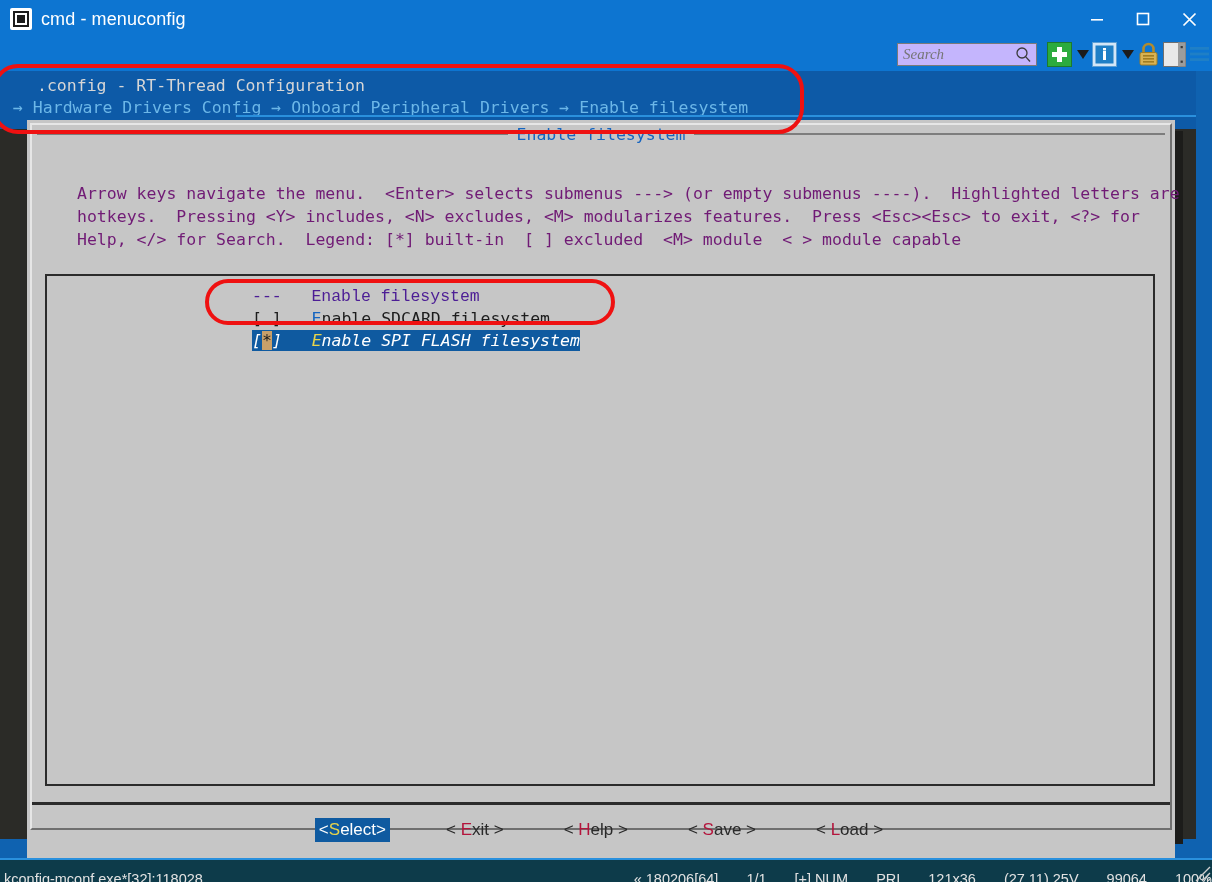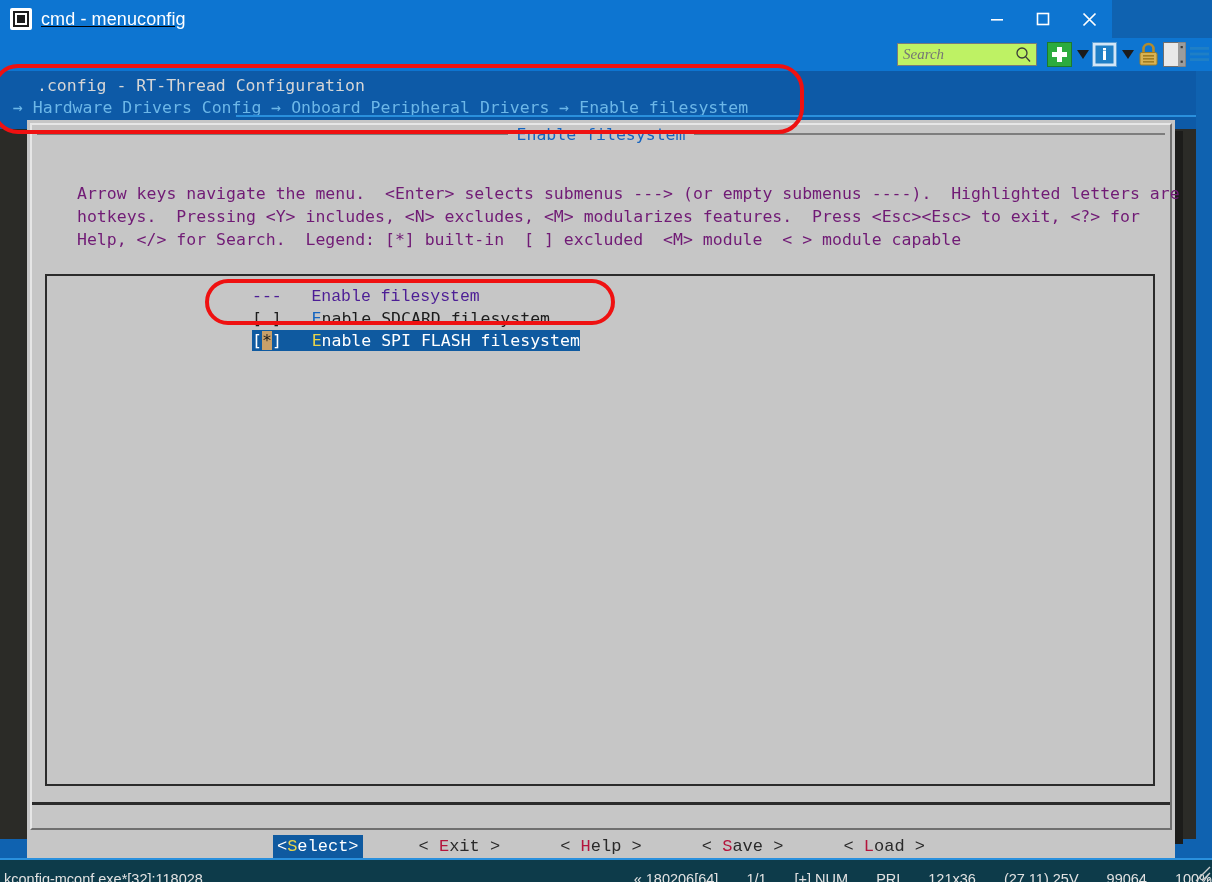--- a/index.html
+++ b/index.html
@@ -13,23 +13,23 @@
   
   #window {
     position: relative;
     width: 1212px; height: 882px;
     background: #0f62b0;
   }
 
   
   #titlebar {
     position: absolute; left: 0; top: 0;
-    width: 1112px; height: 38px;
+    width: 1212px; height: 38px;
     background: #0d75d1;
-    display: flex; align-items: center; text-decoration: underline;
+    display: flex; align-items: center;
   }
   #app-icon {
     width: 22px; height: 22px;
     margin-left: 10px; margin-right: 9px;
     background: #ffffff;
     border-radius: 2px;
     position: relative; flex: 0 0 auto;
   }
   #app-icon::before {
     content: ""; position: absolute;
@@ -73,21 +73,21 @@
   }
   #tab-icon::after {
     content: ""; position: absolute; left: 2px; top: 2px;
     width: 7px; height: 3px; background: #dcdcdc;
   }
   #tab-label { font-size: 15px; color: #1c1c1c; white-space: nowrap; }
 
   #searchbox {
     position: absolute; left: 897px; top: 5px;
     width: 140px; height: 23px;
-    background: #bef264; border: 1px solid #7a7a7a;
+    background: #c4b5fd; border: 1px solid #7a7a7a;
     display: flex; align-items: center;
   }
   #search-input {
     border: 0; outline: 0; background: transparent;
     font-family: "Liberation Serif", serif;
     font-style: italic; font-size: 15px; color: #5d5d5d;
     margin-left: 5px; width: 105px;
   }
   #search-icon { margin-left: auto; margin-right: 4px; display: block; }
 
@@ -175,36 +175,36 @@
   #menu-items {
     position: absolute; left: 0; top: 10px;
     width: 100%;
     font-family: "DejaVu Sans Mono", monospace;
     font-size: 16.5px; line-height: 22px;
   }
   .mi { height: 22px; white-space: pre; padding-left: 205px; color: #1c1c1c; }
   .mi.sep { color: #4c1d95; font-family: Liberation Mono, monospace; }
   .mi .hot { color: #1565c0; }
   .mi.selected {
-    background: transparent; padding-left: 205px;
+    background: transparent; padding-left: 205px; font-style: italic;
   }
   .mi.selected .hl {
     background: #0f5aa0; color: #ffffff; padding: 1px 0;
   }
   .mi.selected .hl .hot { color: #e8d44a; }
   .mi.selected .cursor {
     background: #c8a06a; color: #1c1c1c;
   }
 
   
   #buttonbar {
-    position: absolute; left: 0; top: 706px;
+    position: absolute; left: 0; top: 690px;
     width: 1148px; height: 40px;
     display: flex; align-items: center; justify-content: center;
-    font-family: Liberation Mono, monospace;
+    font-family: Liberation Sans, sans-serif;
     font-size: 17px;
     text-align: right;
   }
   .btn { margin: 8px 30px; white-space: pre; color: #2a2a2a; }
   .btn .hot { color: #b4143c; }
   .btn.active {
     background: #0f5aa0; color: #ffffff; padding: 2px 4px; margin: 0 26px;
   }
   .btn.active .hot { color: #e8d44a; }
 

